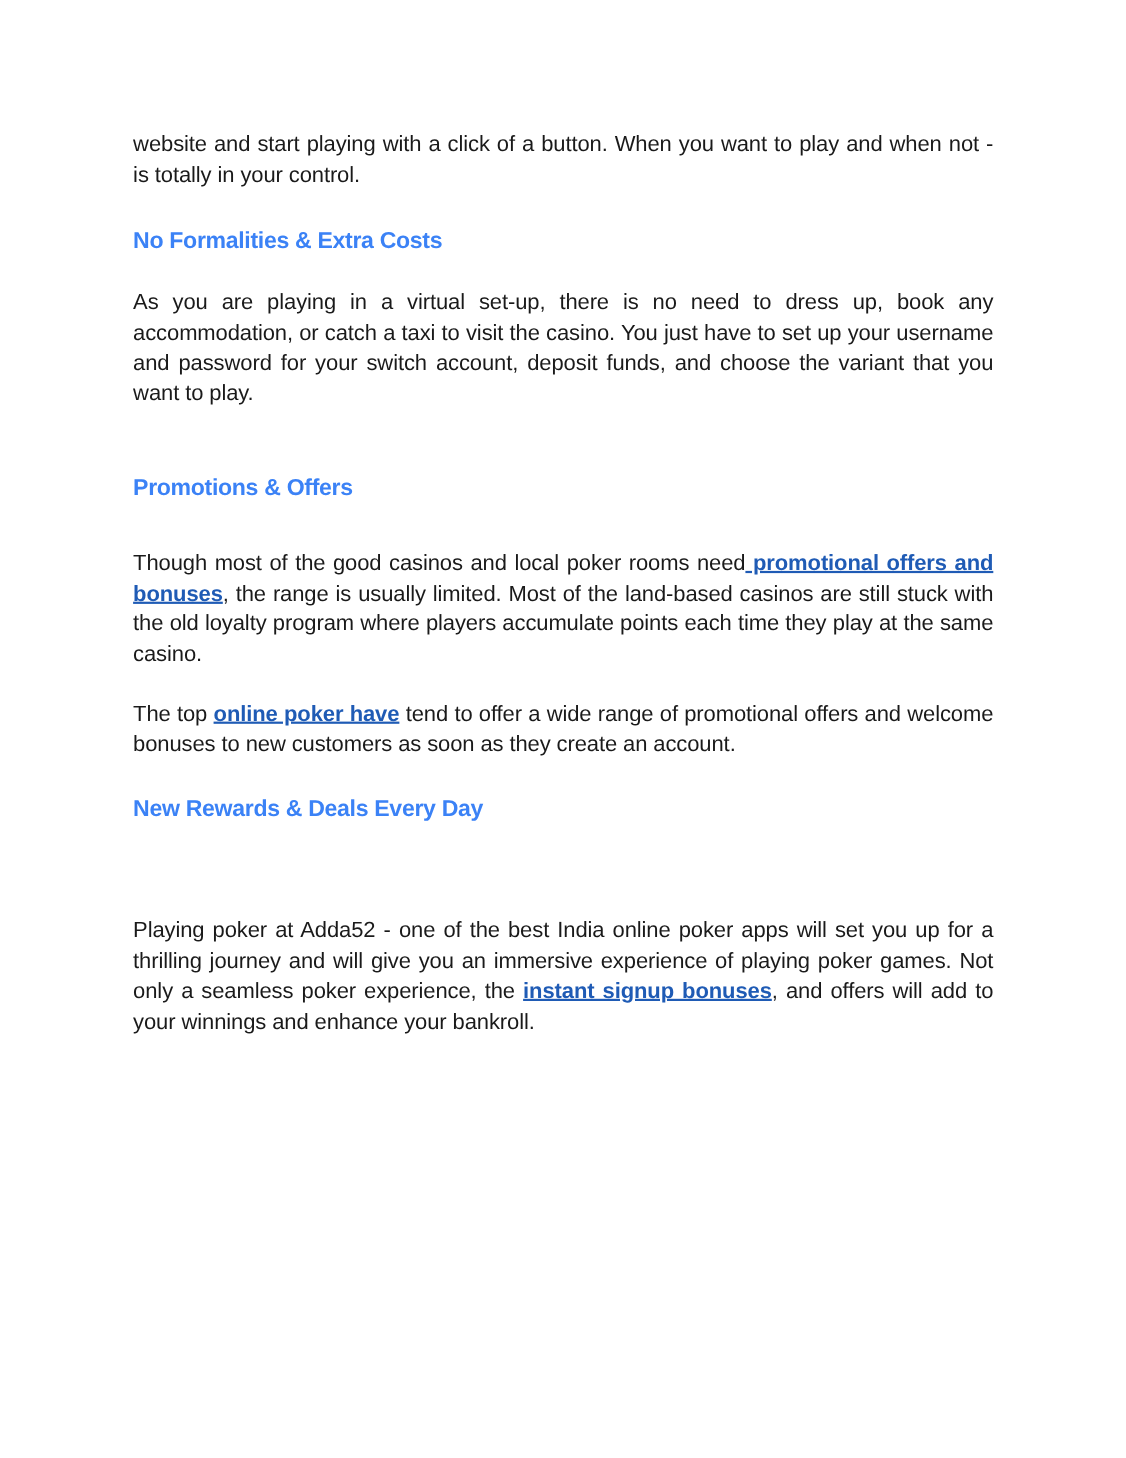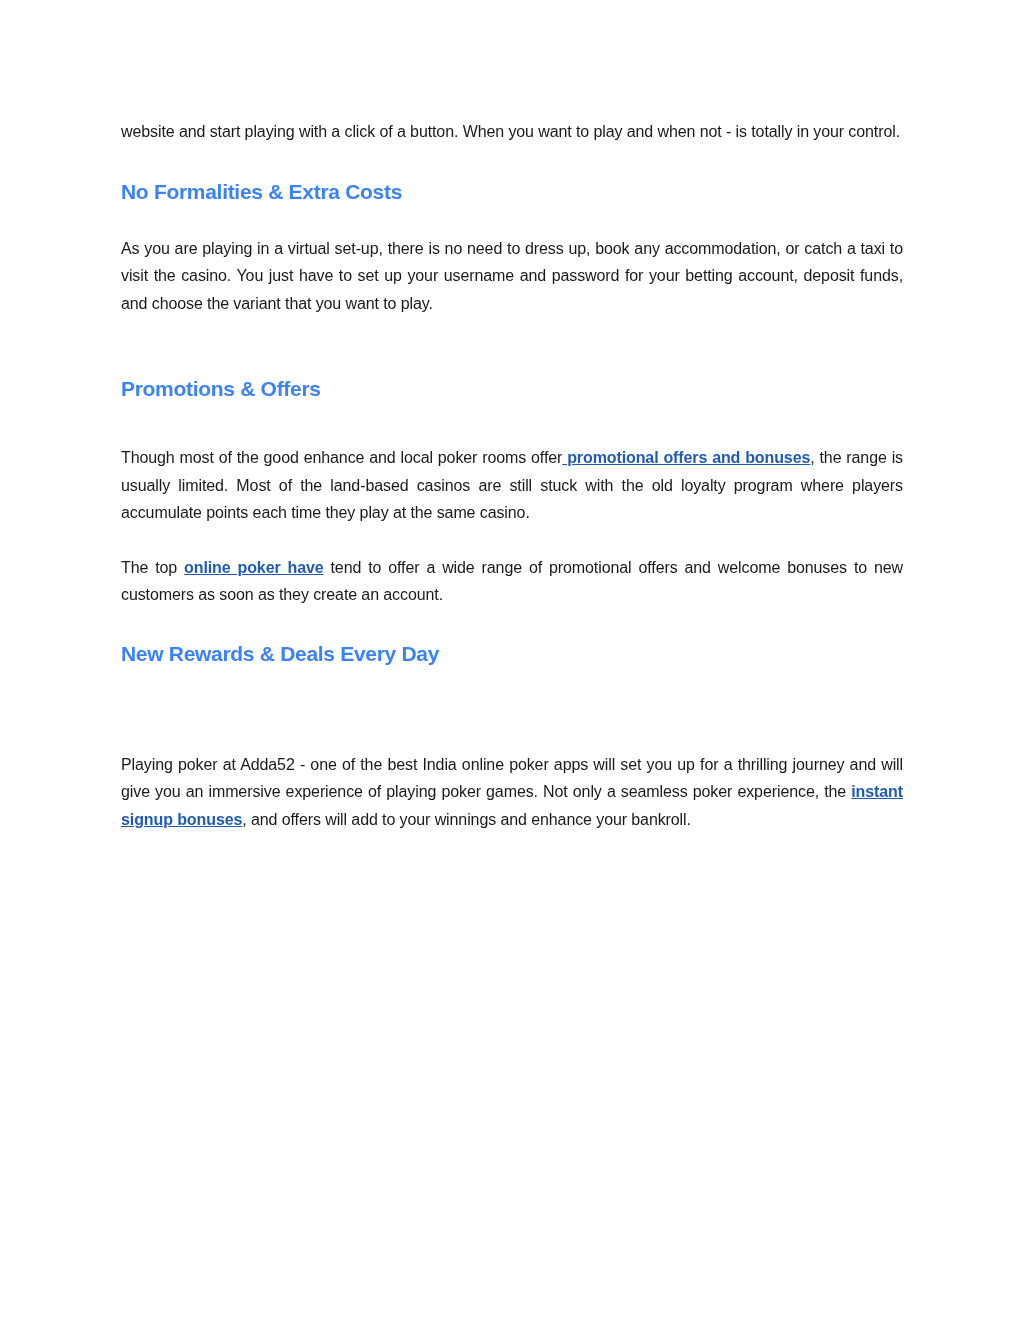--- a/index.html
+++ b/index.html
@@ -3,44 +3,44 @@
   <meta charset="utf-8">
   <style>
     html, body { margin: 0; padding: 0; background: #ffffff; }
     body { width: 1024px; height: 1325px; position: relative; overflow: hidden; }
     .page {
       position: absolute; left: 121px; top: 118px; width: 782px;
       font-family: "Liberation Sans", sans-serif;
       color: #1a1a1a;
     }
     .p {
-      font-size: 16px; line-height: 27.5px; text-align: justify;
+      font-size: 20px; line-height: 27.5px; text-align: justify;
       margin: 0; letter-spacing: -0.1px;
     }
     .h {
       font-size: 21px; font-weight: bold; margin: 0; line-height: 30px;
       color: #3b82f6; letter-spacing: -0.3px;
     }
     a.link { color: #1f5bb5; font-weight: bold; }
     .gap-after-p { height: 27px; }
   </style>
 </head>
 <body>
 
 <div class="page">
   <p class="p">website and start playing with a click of a button. When you want to play and when not - is totally in your control.</p>
   <div style="height:31px"></div>
   <h2 class="h">No Formalities &amp; Extra Costs</h2>
   <div style="height:28px"></div>
-  <p class="p">As you are playing in a virtual set-up, there is no need to dress up, book any accommodation, or catch a taxi to visit the casino. You just have to set up your username and password for your betting account, deposit funds, and choose the variant that you want to play.</p>
+  <p class="p">As you are playing in a virtual set-up, there is no need to dress up, book any accommodation, or catch a taxi to visit the casino. You just have to set up your username and password for your switch account, deposit funds, and choose the variant that you want to play.</p>
   <div class="gap-after-p"></div>
   <div style="height:30px"></div>
   <h2 class="h">Promotions &amp; Offers</h2>
   <div style="height:40px"></div>
-  <p class="p"><span>Though most of the good enhance and local poker rooms offer</span><a class="link" href="#" style="color: rgb(31, 91, 181);"> promotional offers and bonuses</a><span>, the range is usually limited. Most of the land-based casinos are still stuck with the old loyalty program where players accumulate points each time they play at the same casino.</span></p>
+  <p class="p"><span>Though most of the good casinos and local poker rooms need</span><a class="link" href="#" style="color: rgb(31, 91, 181);"> promotional offers and bonuses</a><span>, the range is usually limited. Most of the land-based casinos are still stuck with the old loyalty program where players accumulate points each time they play at the same casino.</span></p>
   <div class="gap-after-p"></div>
   <p class="p"><span>The top </span><a class="link" href="#" style="color: rgb(31, 91, 181);">online poker have</a><span> tend to offer a wide range of promotional offers and welcome bonuses to new customers as soon as they create an account.</span></p>
   <div style="height:30px"></div>
   <h2 class="h">New Rewards &amp; Deals Every Day</h2>
   <div style="height:28px"></div>
   <div class="gap-after-p"></div>
   <div class="gap-after-p"></div>
   <p class="p"><span>Playing poker at Adda52 - one of the best India online poker apps will set you up for a thrilling journey and will give you an immersive experience of playing poker games. Not only a seamless poker experience, the </span><a class="link" href="#" style="color: rgb(31, 91, 181);">instant signup bonuses</a><span>, and offers will add to your winnings and enhance your bankroll.</span></p>
 </div>
 

